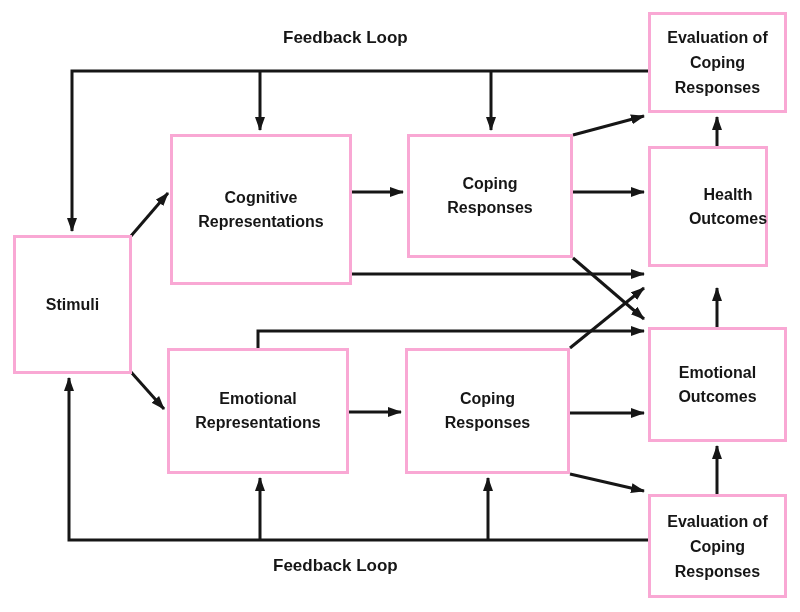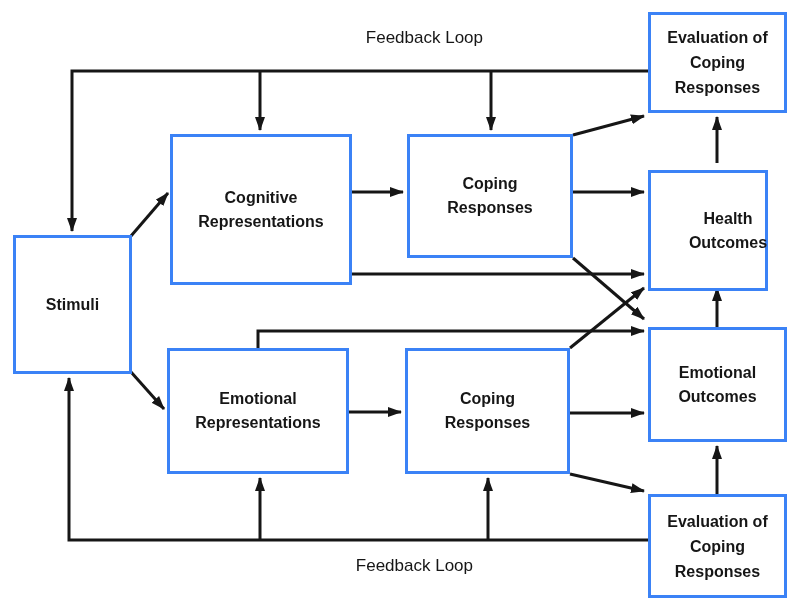--- a/index.html
+++ b/index.html
@@ -24,47 +24,47 @@
   }
   .edge {
     fill: none;
     stroke: #161616;
     stroke-width: 3;
   }
   .node {
     position: absolute;
     box-sizing: border-box;
     background: #ffffff;
-    border: 3px solid #3b82f6;
+    border: 3px solid #f9a8d4;
     display: flex;
     align-items: center;
     justify-content: center;
     text-align: center;
     font-weight: bold;
     font-size: 16px;
     line-height: 24px;
     white-space: pre-line;
     z-index: 2;
   }
   
   #node-stimuli        { left: 13px;  top: 235px; width: 119px; height: 139px; }
   #node-cognitive      { left: 170px; top: 134px; width: 182px; height: 151px; }
   #node-coping-top     { left: 407px; top: 134px; width: 166px; height: 124px; }
   #node-eval-top       { left: 648px; top: 12px;  width: 139px; height: 101px; line-height: 25px; }
-  #node-health         { left: 648px; top: 170px; width: 120px; height: 121px; padding-left: 40px; }
+  #node-health         { left: 648px; top: 146px; width: 120px; height: 121px; padding-left: 40px; }
   #node-emotional-rep  { left: 167px; top: 348px; width: 182px; height: 126px; }
   #node-coping-bottom  { left: 405px; top: 348px; width: 165px; height: 126px; }
   #node-emotional-out  { left: 648px; top: 327px; width: 139px; height: 115px; }
   #node-eval-bottom    { left: 648px; top: 494px; width: 139px; height: 104px; line-height: 25px; }
 
   .loop-label {
     position: absolute;
     width: 200px;
-    text-align: right;
-    font-weight: normal;
+    text-align: left;
+    font-weight: bold;
     font-size: 17px;
     z-index: 3;
   }
   #label-feedback-top    { left: 283px; top: 28px; }
   #label-feedback-bottom { left: 273px; top: 556px; }
 </style>
 </head>
 <body>
 
 <div id="canvas">

